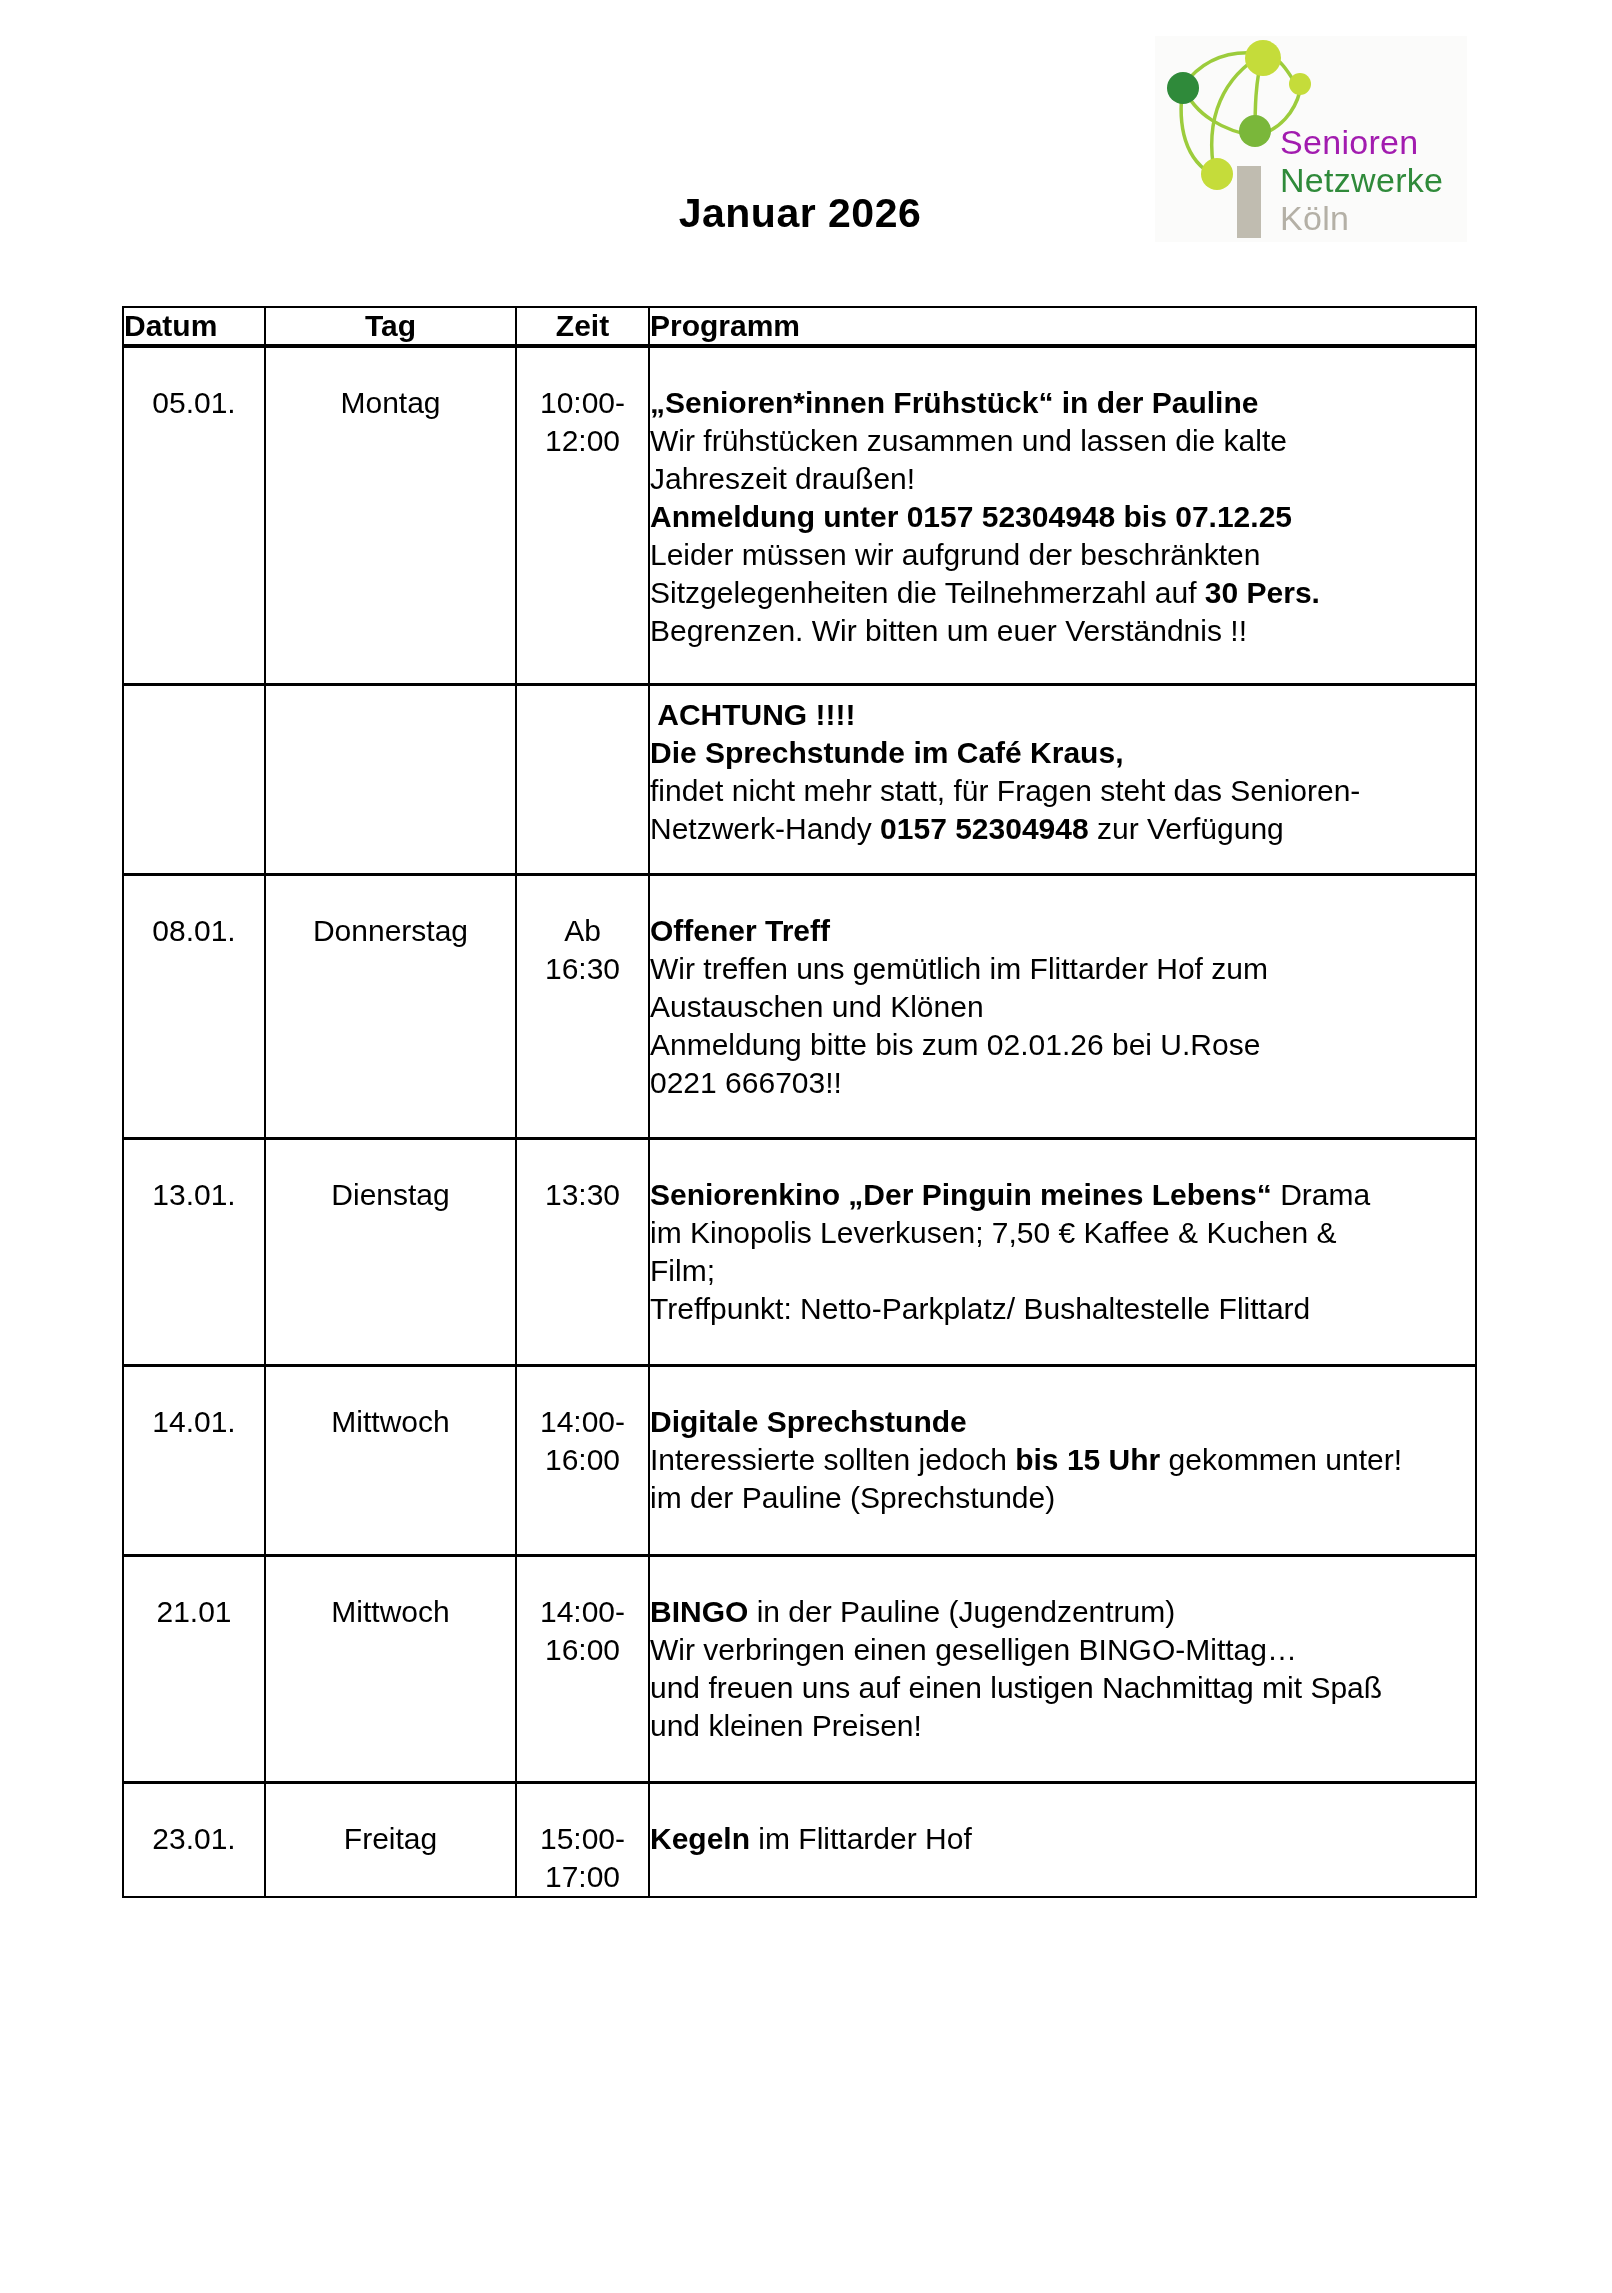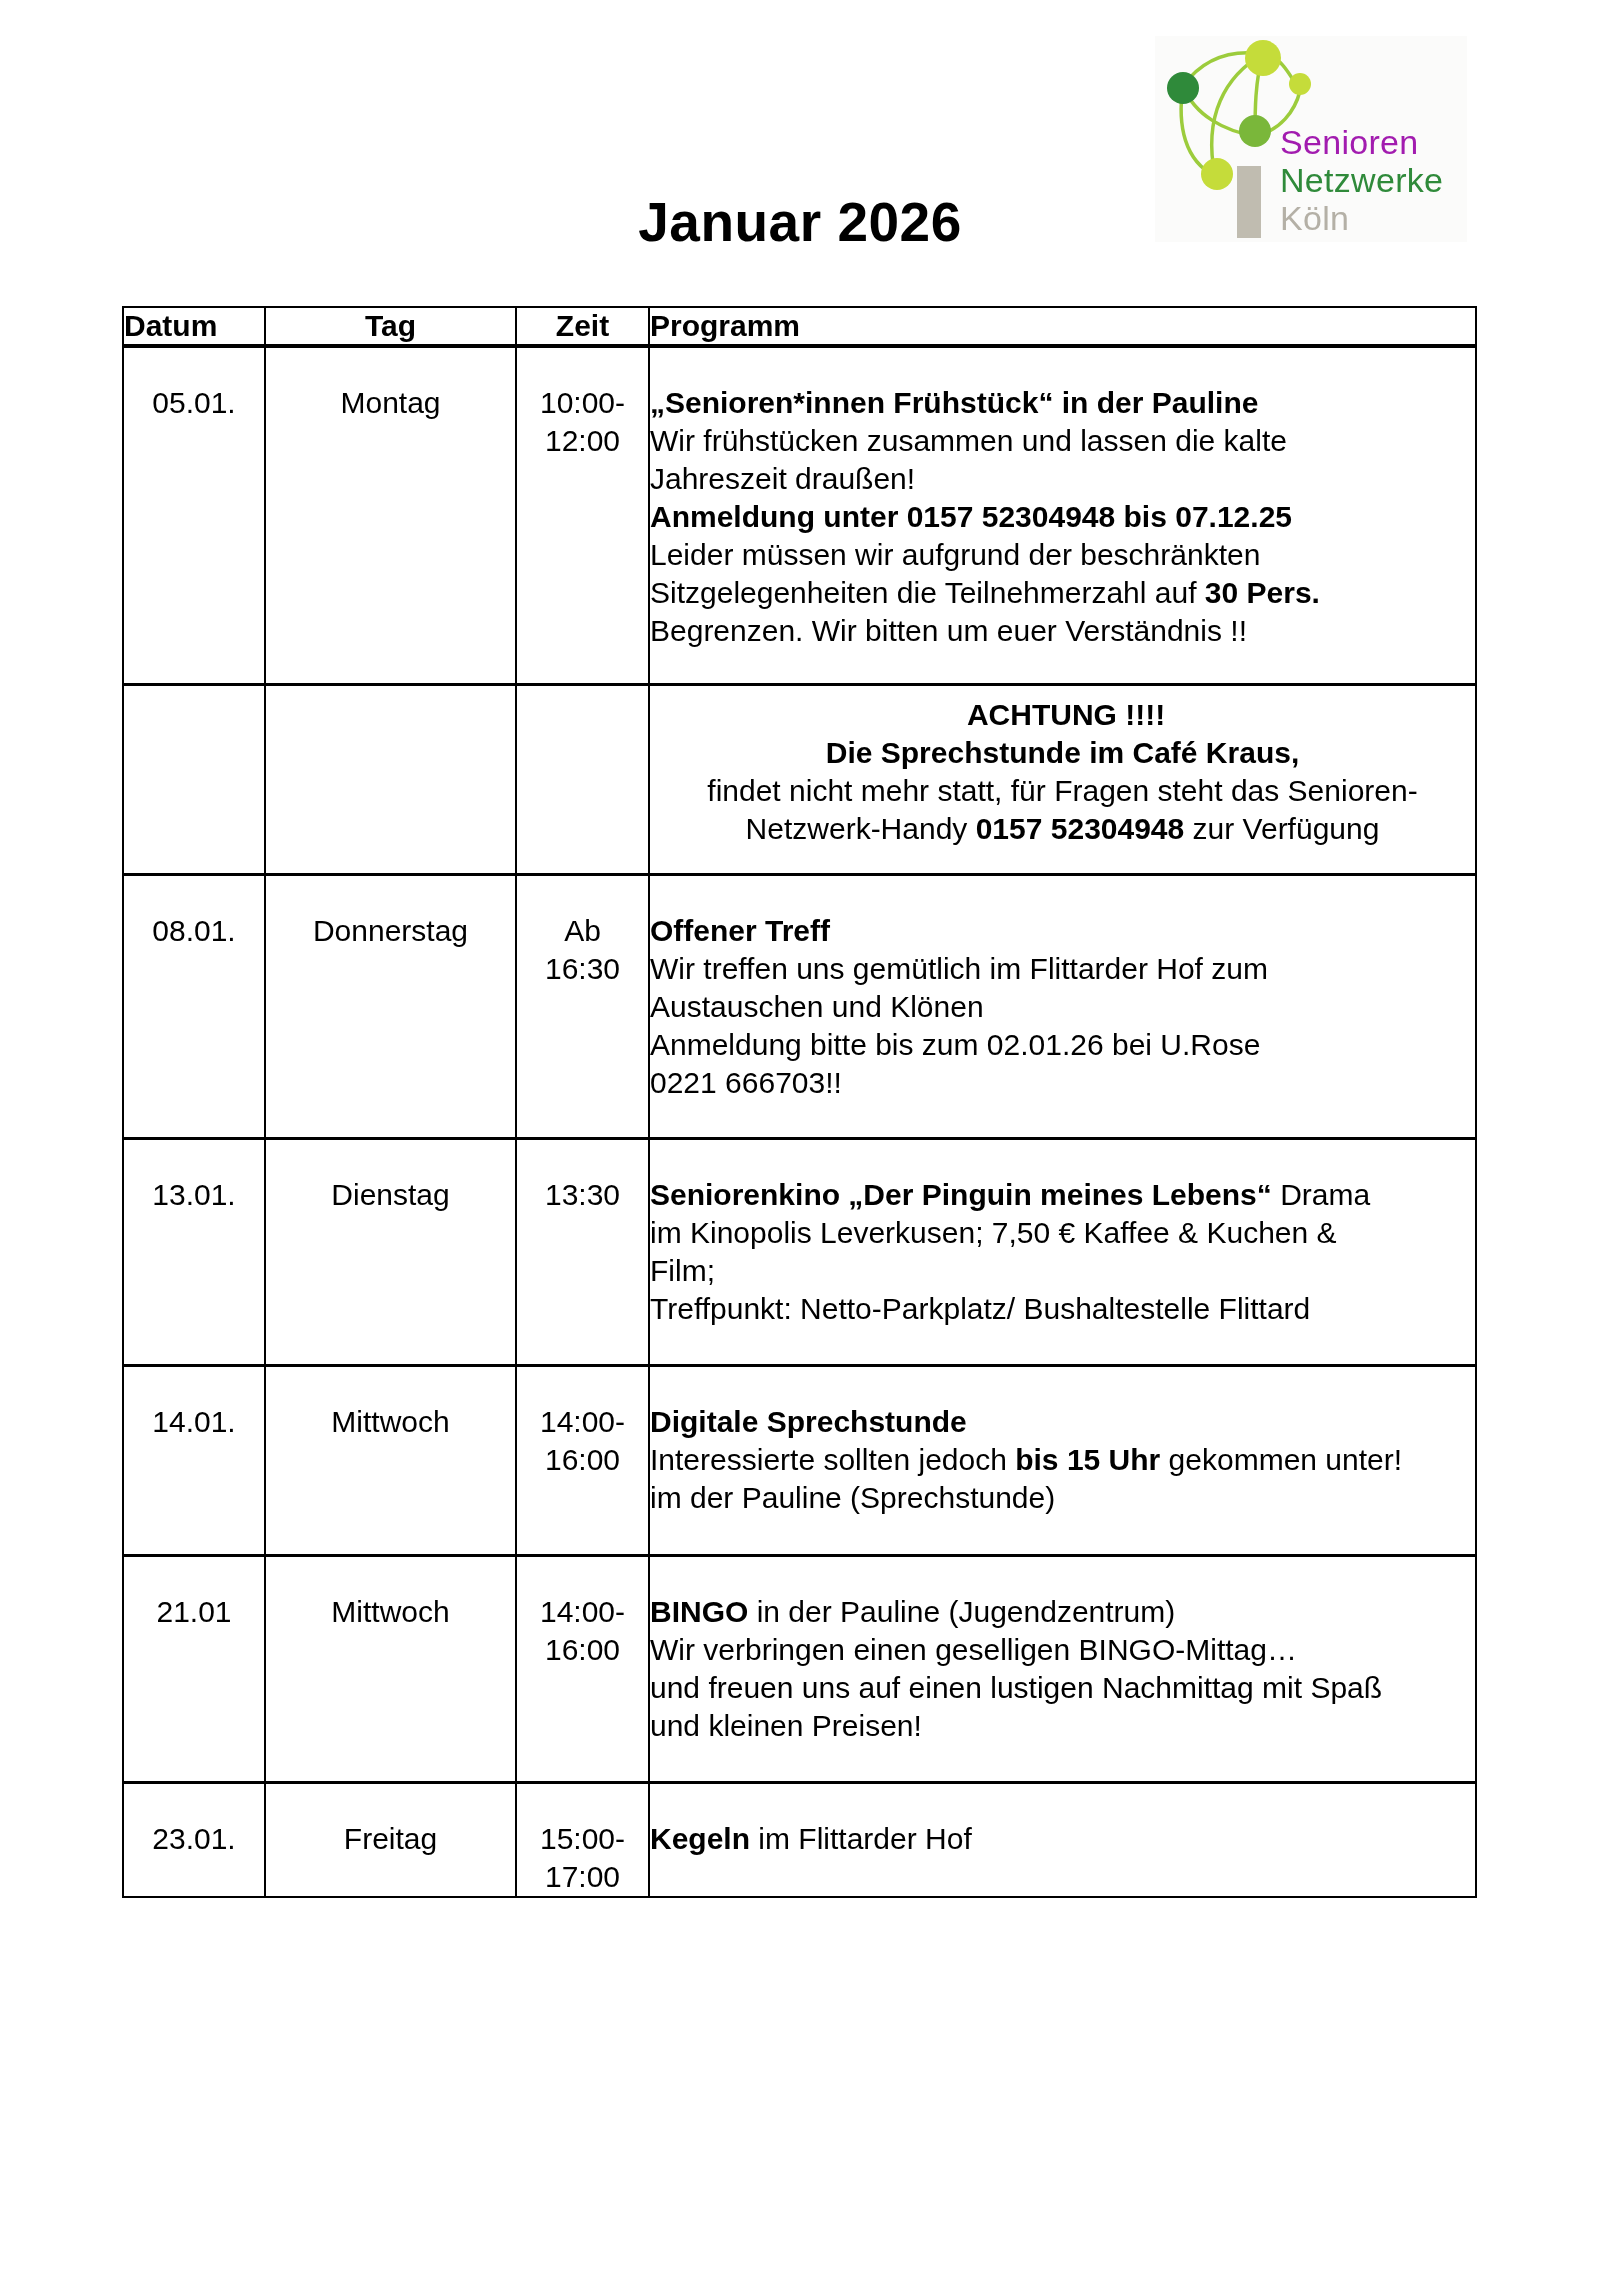--- a/index.html
+++ b/index.html
@@ -2,21 +2,21 @@
 <html><head>
   <meta charset="utf-8">
   <style>
     html, body { margin: 0; padding: 0; background: #ffffff; }
     body {
       width: 1612px; height: 2293px; position: relative; overflow: hidden;
       font-family: "Liberation Sans", sans-serif; color: #000;
     }
     .title {
       position: absolute; left: 600px; top: 190px; width: 400px;
-      text-align: center; font-weight: bold; font-size: 55px; letter-spacing: 0.5px;
+      text-align: center; font-weight: bold; font-size: 41px; letter-spacing: 0.5px;
     }
     .logo { position: absolute; left: 1155px; top: 36px; width: 312px; height: 206px; background: #fbfbfa; }
     .logo svg { position: absolute; left: 0; top: 0; }
     .logo-text { position: absolute; left: 125px; font-size: 34px; line-height: 36px; letter-spacing: 0.3px; }
     .logo-l1 { top: 88px; color: #a21caf; }
     .logo-l2 { top: 126px; color: #2f8a3a; }
     .logo-l3 { top: 164px; color: #b4b0a6; }
 
     table.sched {
       position: absolute; left: 122px; top: 306px; width: 1353px;
@@ -102,21 +102,21 @@
             <span class="line"><span class="b" style="white-space: pre;">„Senioren*innen Frühstück“ in der Pauline</span></span>
             <span class="line"><span style="white-space: pre;">Wir frühstücken zusammen und lassen die kalte</span></span>
             <span class="line"><span style="white-space: pre;">Jahreszeit draußen!</span></span>
             <span class="line"><span class="b" style="white-space: pre;">Anmeldung unter 0157 52304948 bis 07.12.25</span></span>
             <span class="line"><span style="white-space: pre;">Leider müssen wir aufgrund der beschränkten</span></span>
             <span class="line"><span style="white-space: pre;">Sitzgelegenheiten die Teilnehmerzahl auf </span><span class="b" style="white-space: pre;">30 Pers.</span></span>
             <span class="line"><span style="white-space: pre;">Begrenzen. Wir bitten um euer Verständnis !!</span></span>
           </div>
         </td>
       </tr>
-      <tr class="row" style="height: 190px; text-align: center;">
+      <tr class="row" style="height: 190px;">
         <td class="c-datum">
           <div style="padding-top: 10px;"><span></span></div>
         </td>
         <td class="c-tag">
           <div style="padding-top: 10px;"><span></span></div>
         </td>
         <td class="c-zeit">
           <div style="padding-top: 10px;"></div>
         </td>
         <td class="c-prog">

